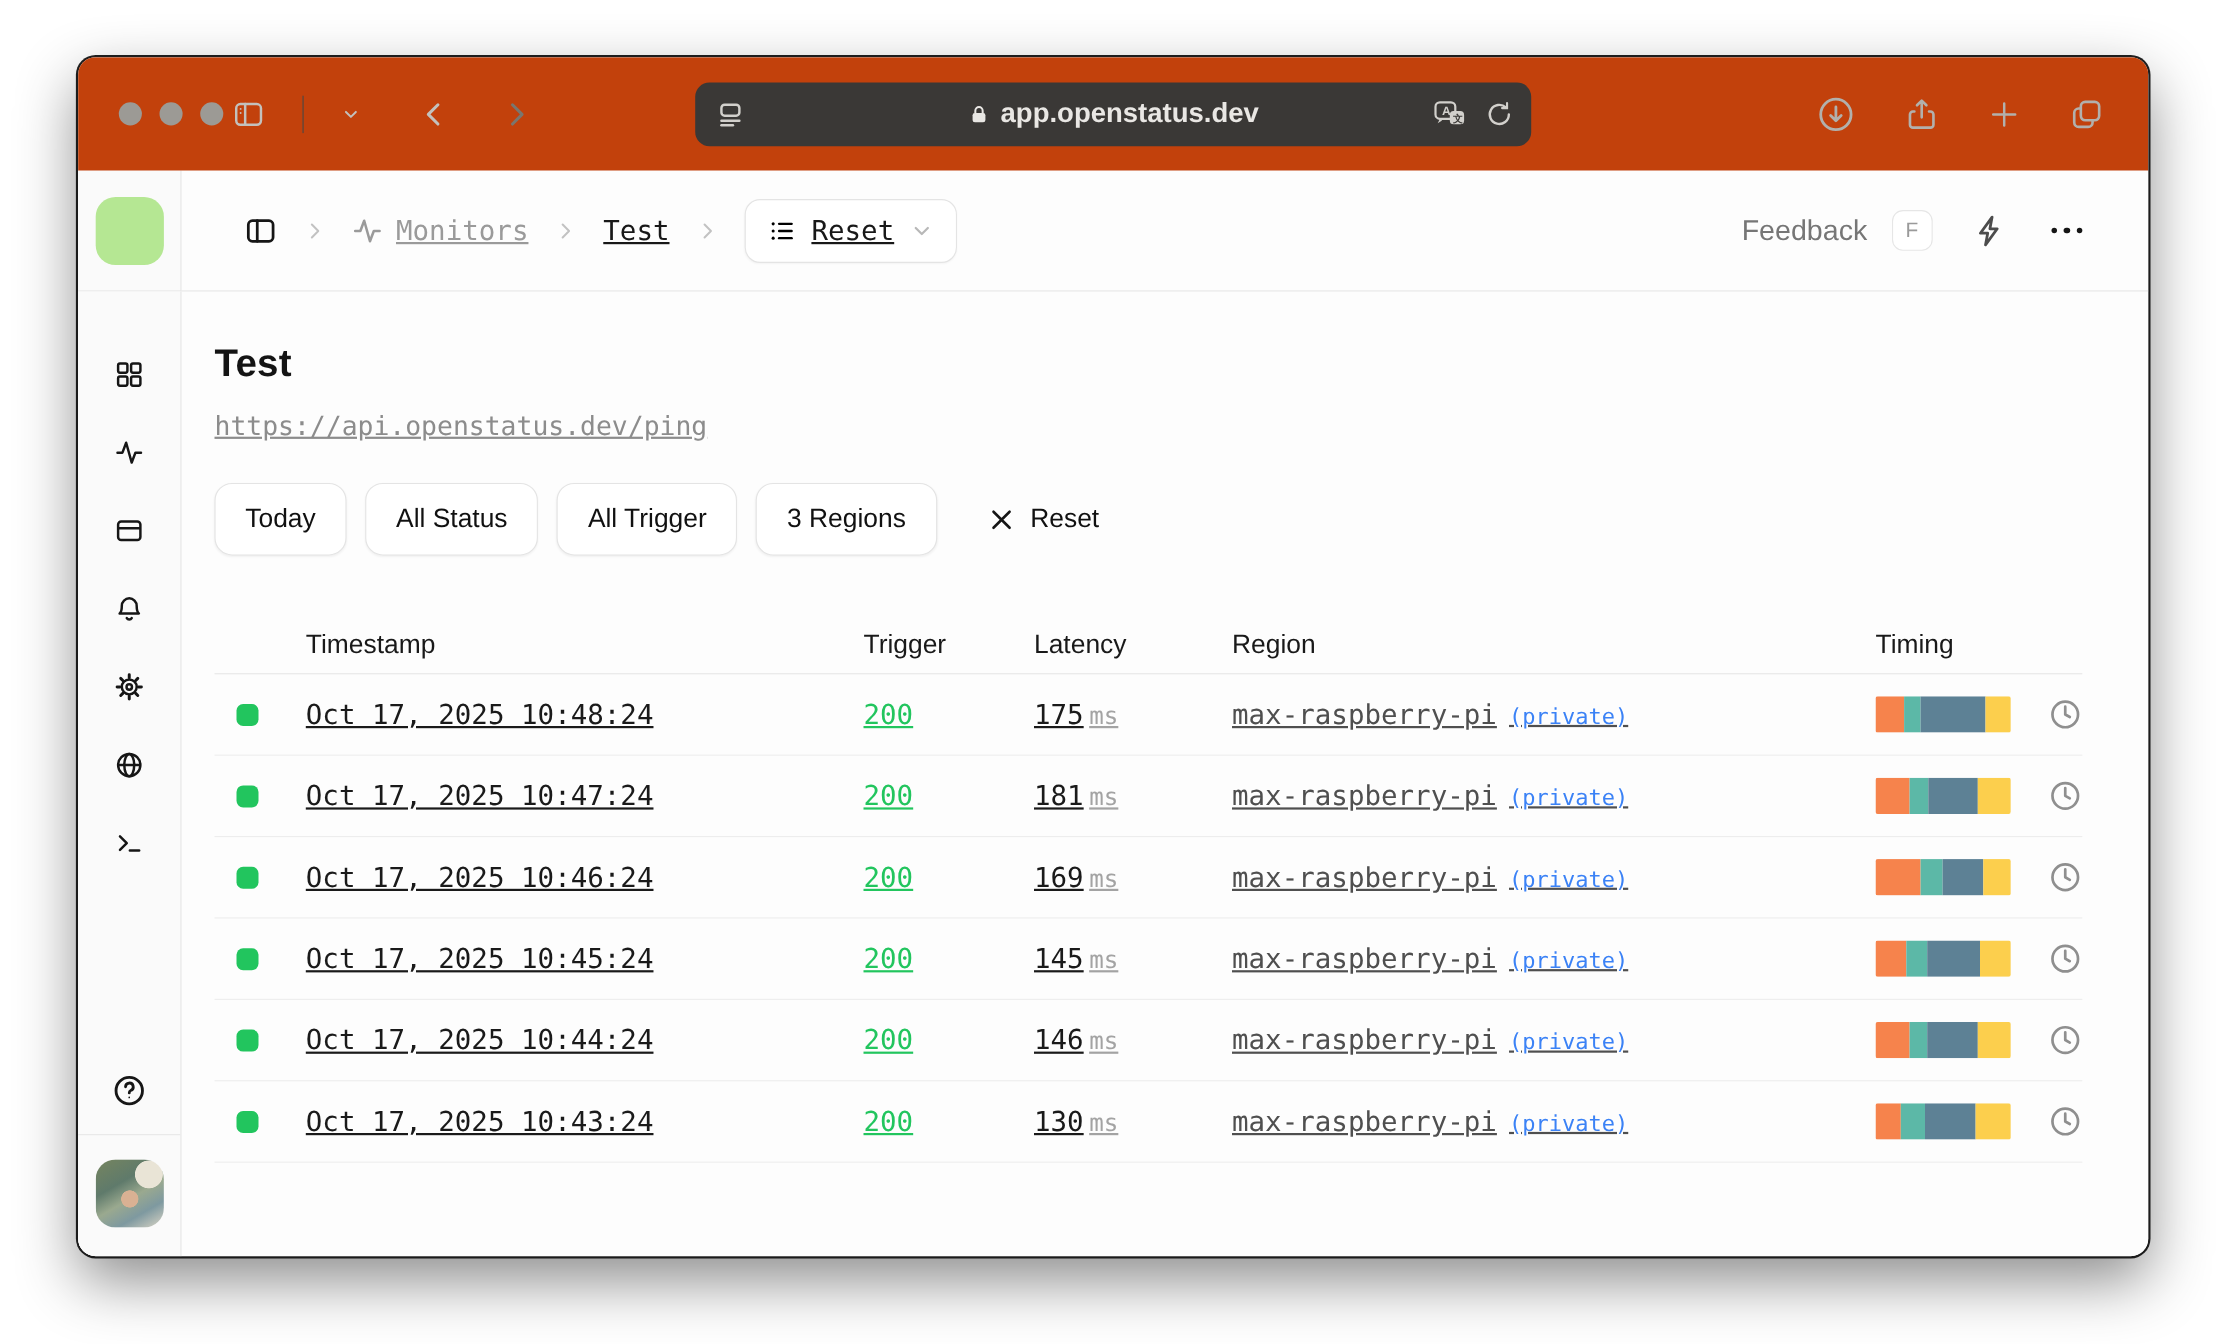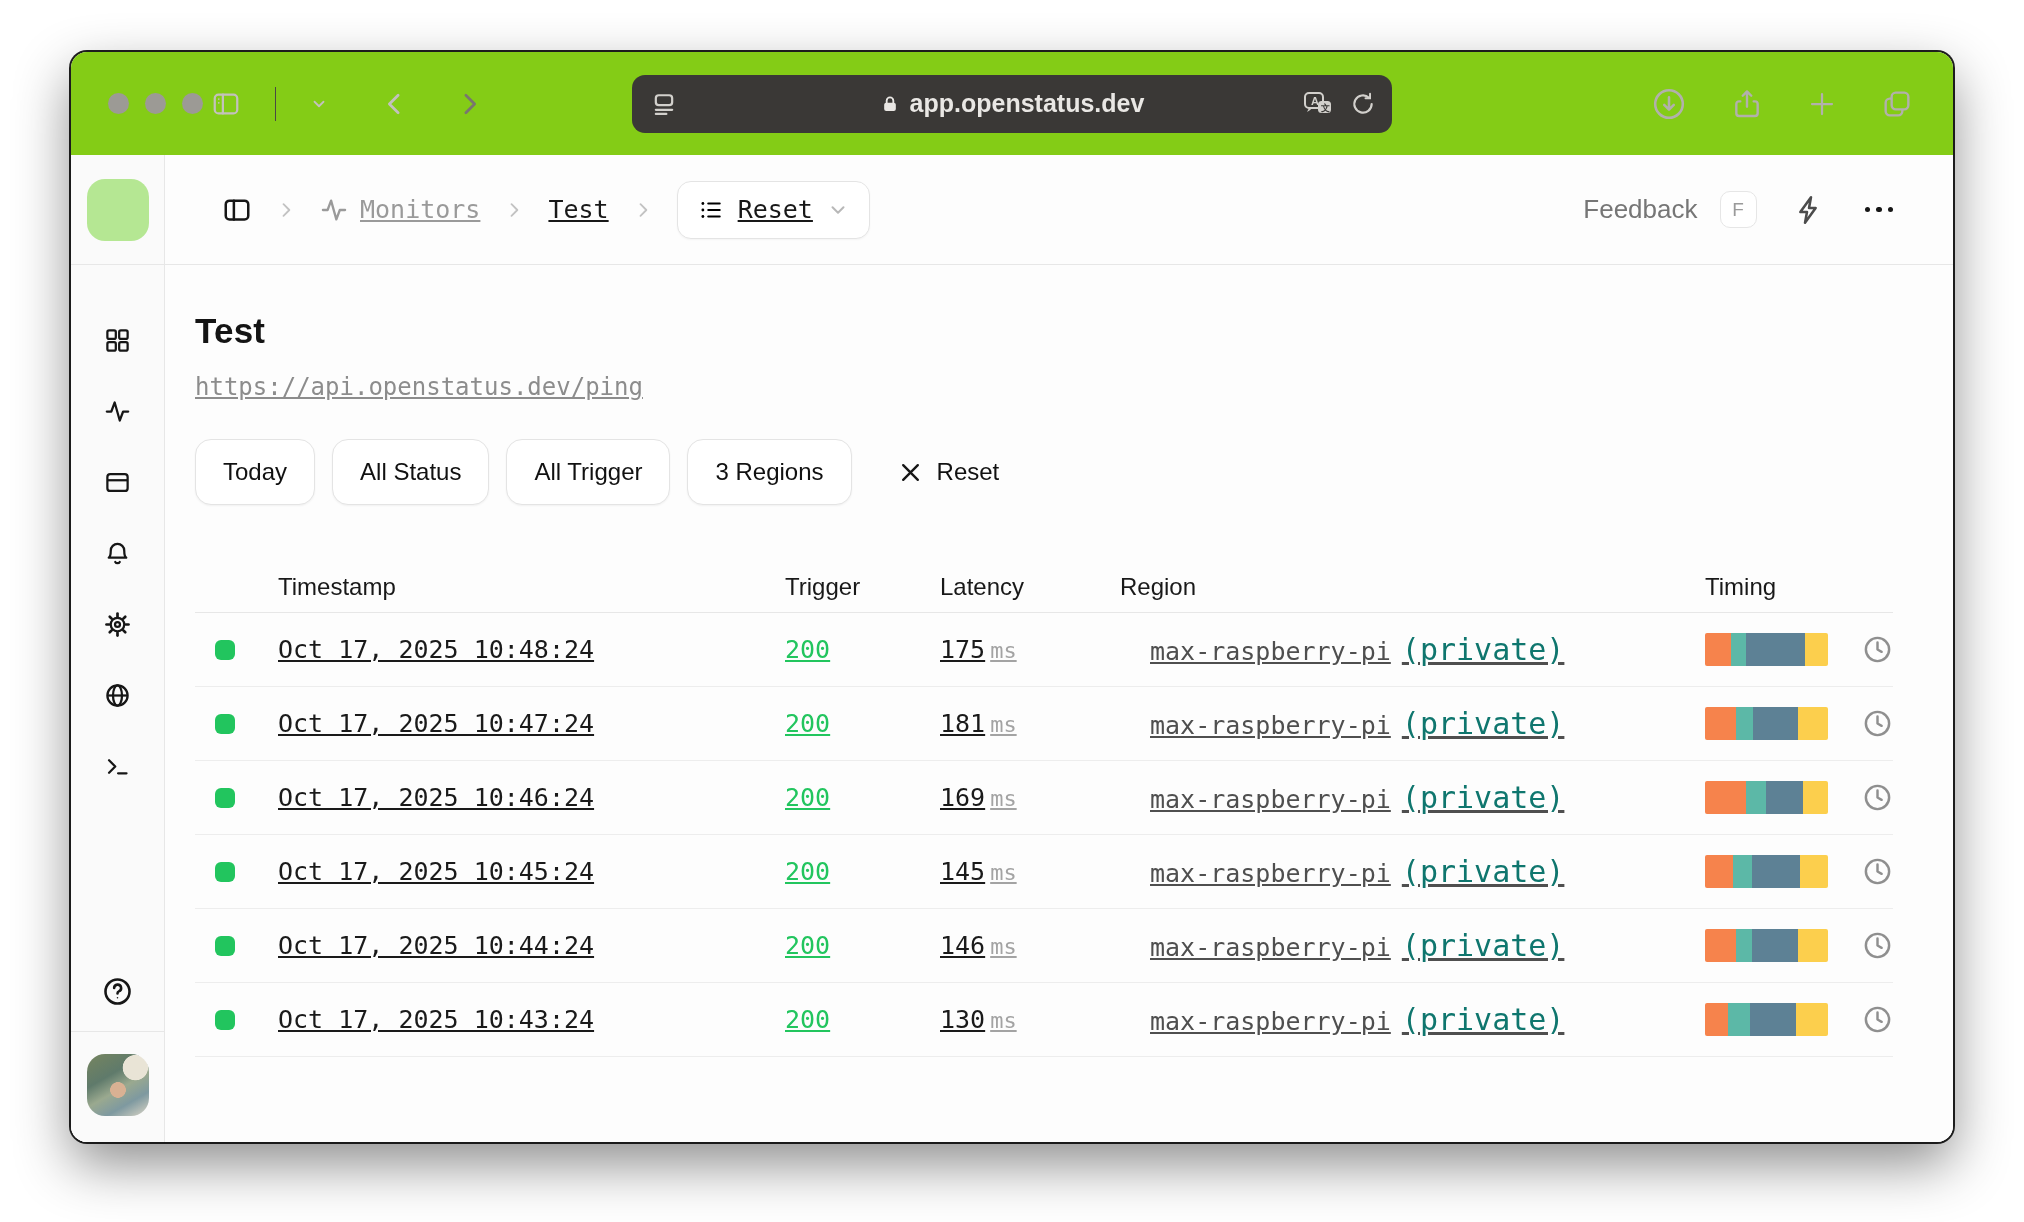--- a/index.html
+++ b/index.html
@@ -7,21 +7,21 @@
     font-family:"Liberation Sans", sans-serif; }
   .mono { font-family:"DejaVu Sans Mono", monospace;text-decoration:underline; }
 
   
   .window { position:absolute; left:71px; top:52px; width:1882px; height:1090px;
     border-radius:16px; overflow:hidden; background:#fdfdfd;
     box-shadow:0 0 0 2px rgba(18,18,18,.95), 0 22px 55px rgba(0,0,0,.45);
     display:flex; flex-direction:column; }
 
   
-  .toolbar { height:103px; flex:0 0 103px; background:#84cc16; position:relative;
+  .toolbar { height:103px; flex:0 0 103px; background:#c2410c; position:relative;
     display:flex; align-items:center; }
   .tl-group { position:absolute; left:37px; top:0; height:100%; display:flex; align-items:center; gap:16px; }
   .tl { width:21px; height:21px; border-radius:50%; background:#9c9a95; }
   .left-cluster { position:absolute; left:140px; top:0; height:100%; display:flex; align-items:center; gap:34px; color:#c3c1bd; }
   .tb-sep { width:1px; height:34px; background:#4a4845; }
   .fwd { color:#79766f; }
   .urlbar { margin:0 auto; width:760px; height:58px; border-radius:13px; background:#3a3836;
     position:relative; display:flex; align-items:center; justify-content:center; gap:10px;
     color:#e9e7e4; font-size:25px; font-weight:600; }
   .urlbar .left-ic { position:absolute; left:18px; top:50%; transform:translateY(-50%); color:#d2d0cc; }
@@ -78,22 +78,22 @@
 
   
   .tbl { margin-top:56px; }
   .tgrid { display:grid; grid-template-columns:83px 507px 155px 180px 585px 1fr; align-items:center; }
   .thead { height:52px; border-bottom:1px solid #e7e7e7; font-size:24px; font-weight:500; color:#191919; }
   .trow { height:74px; border-bottom:1px solid #ededed; font-size:25px; color:#1a1a1a; }
   .dot-cell { padding-left:20px; }
   .dot { width:20px; height:20px; border-radius:6px; display:block; }
   .lat { display:flex; align-items:baseline; gap:5px; }
   .lat .unit { color:#a3a3a3; font-size:22px; }
-  .region-cell { display:flex; align-items:baseline; gap:11px; color:#4f4f4f;margin-left:30px; }
-  .region-cell .note { color:#0f766e; font-size:30px; }
+  .region-cell { display:flex; align-items:baseline; gap:11px; color:#4f4f4f; }
+  .region-cell .note { color:#3b82f6; font-size:20px; }
   .timing-cell { display:flex; align-items:center; justify-content:space-between; }
   .bar { display:flex; width:123px; height:33px; border-radius:2px; overflow:hidden; }
   .bar .seg { height:100%; display:block; }
   .clock { color:#8f8f8f; }
 
   svg { display:block; }
 </style>
 </head>
 <body>
 

